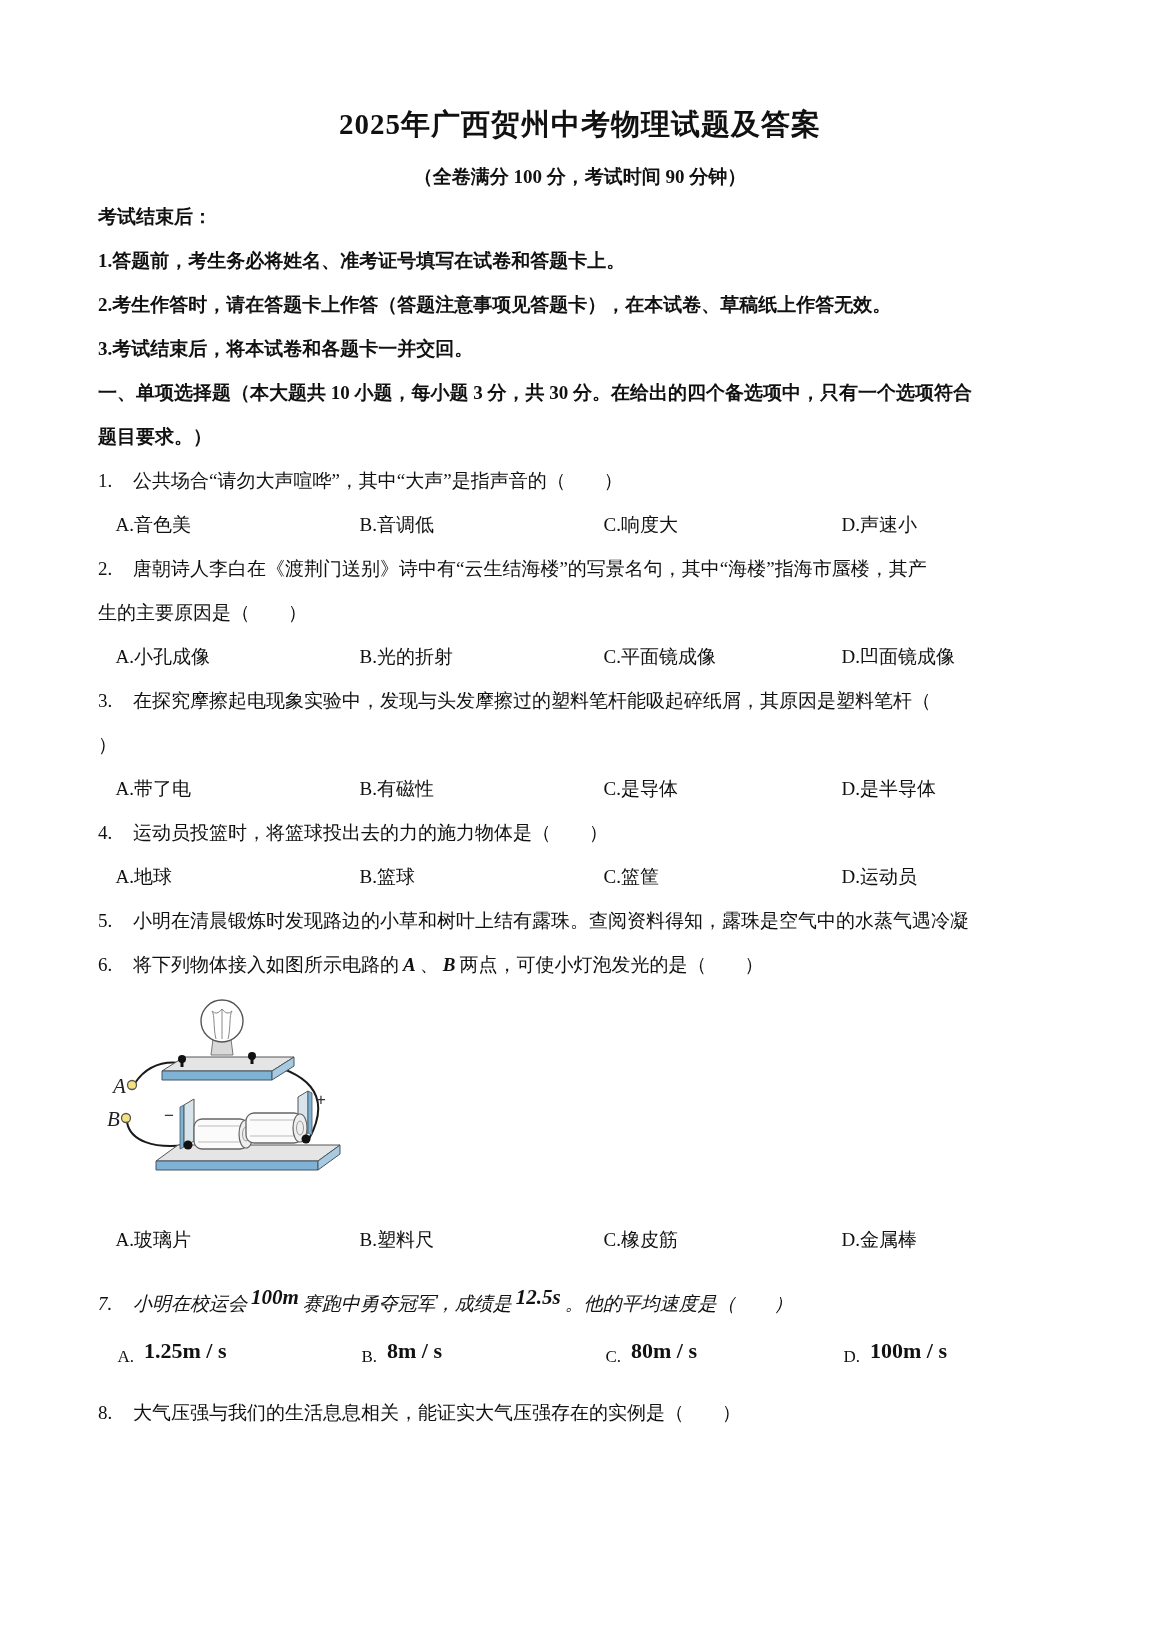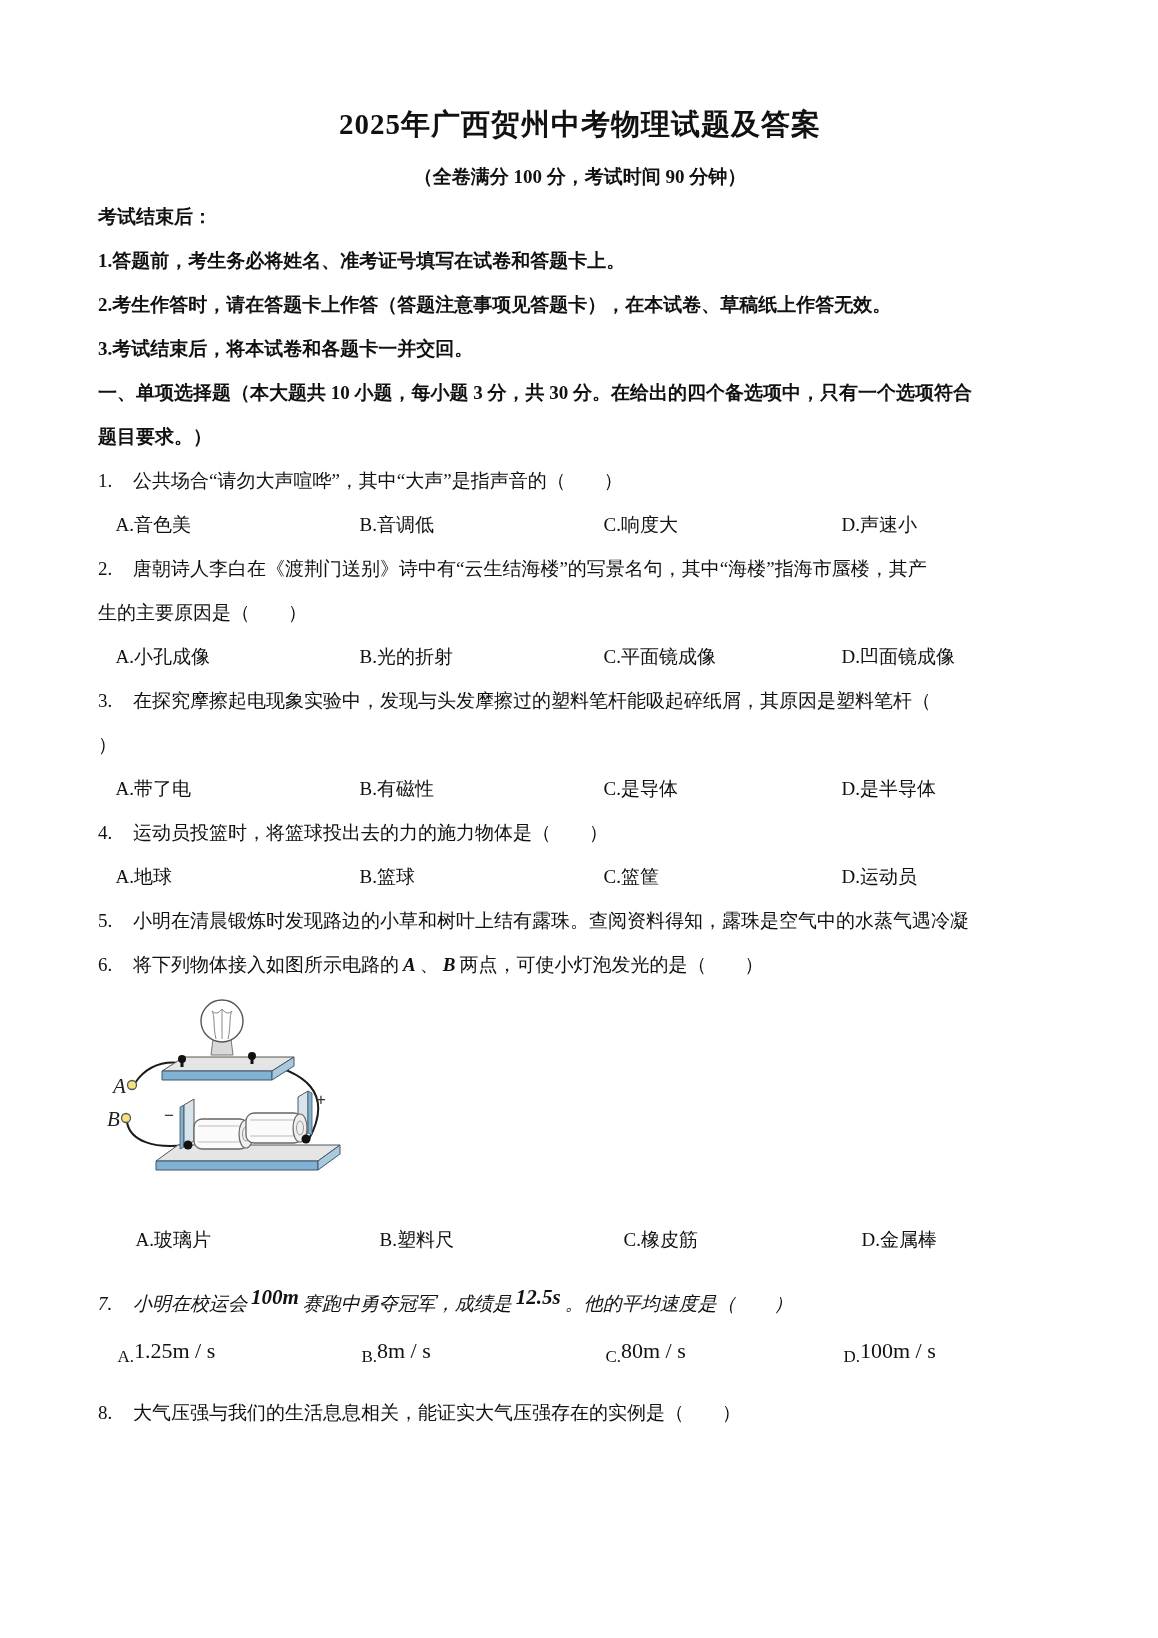--- a/index.html
+++ b/index.html
@@ -53,35 +53,36 @@
   }
   .formula{
     font-weight:bold;
     font-family:"Liberation Serif",serif;
     font-size:21px;
     position:relative;
     top:-6px;
     padding:0 4px;
   }
   .fval{
-    font-weight:normal;
+    font-weight:bold;
     font-family:"Liberation Serif",serif;
     font-size:22px;
     position:relative;
     top:-4px;
+    margin-left:10px;
   }
   .opt7label{font-size:17px;}
   .q7row{margin-top:14px;line-height:54px;min-height:50px;font-style:italic;}
   .opts7{margin-top:2px;height:48px;}
   .q8row{margin-top:10px;}
   .figure{
     margin:2px 0 0 8px;
   }
   .figure svg{display:block;}
-  .opts6{margin-top:34px;margin-left:20px;}
+  .opts6{margin-top:34px;}
   
   .plate-top{fill:#e5e5e5;stroke:#555;stroke-width:1;}
   .plate-front{fill:#7fb2d4;stroke:#456;stroke-width:1;}
   .plate-side{fill:#a9cade;stroke:#456;stroke-width:1;}
   .endplate{fill:#d7e4ec;stroke:#555;stroke-width:1;}
   .endplate-edge{fill:#7fb2d4;stroke:#456;stroke-width:0.8;}
   .battery-body{fill:#fbfbfb;stroke:#666;stroke-width:1.3;}
   .battery-end{fill:#eeeeee;stroke:#666;stroke-width:1.2;}
   .battery-ring{fill:none;stroke:#999;stroke-width:1;}
   .battery-stripe{stroke:#bbb;stroke-width:1;}

